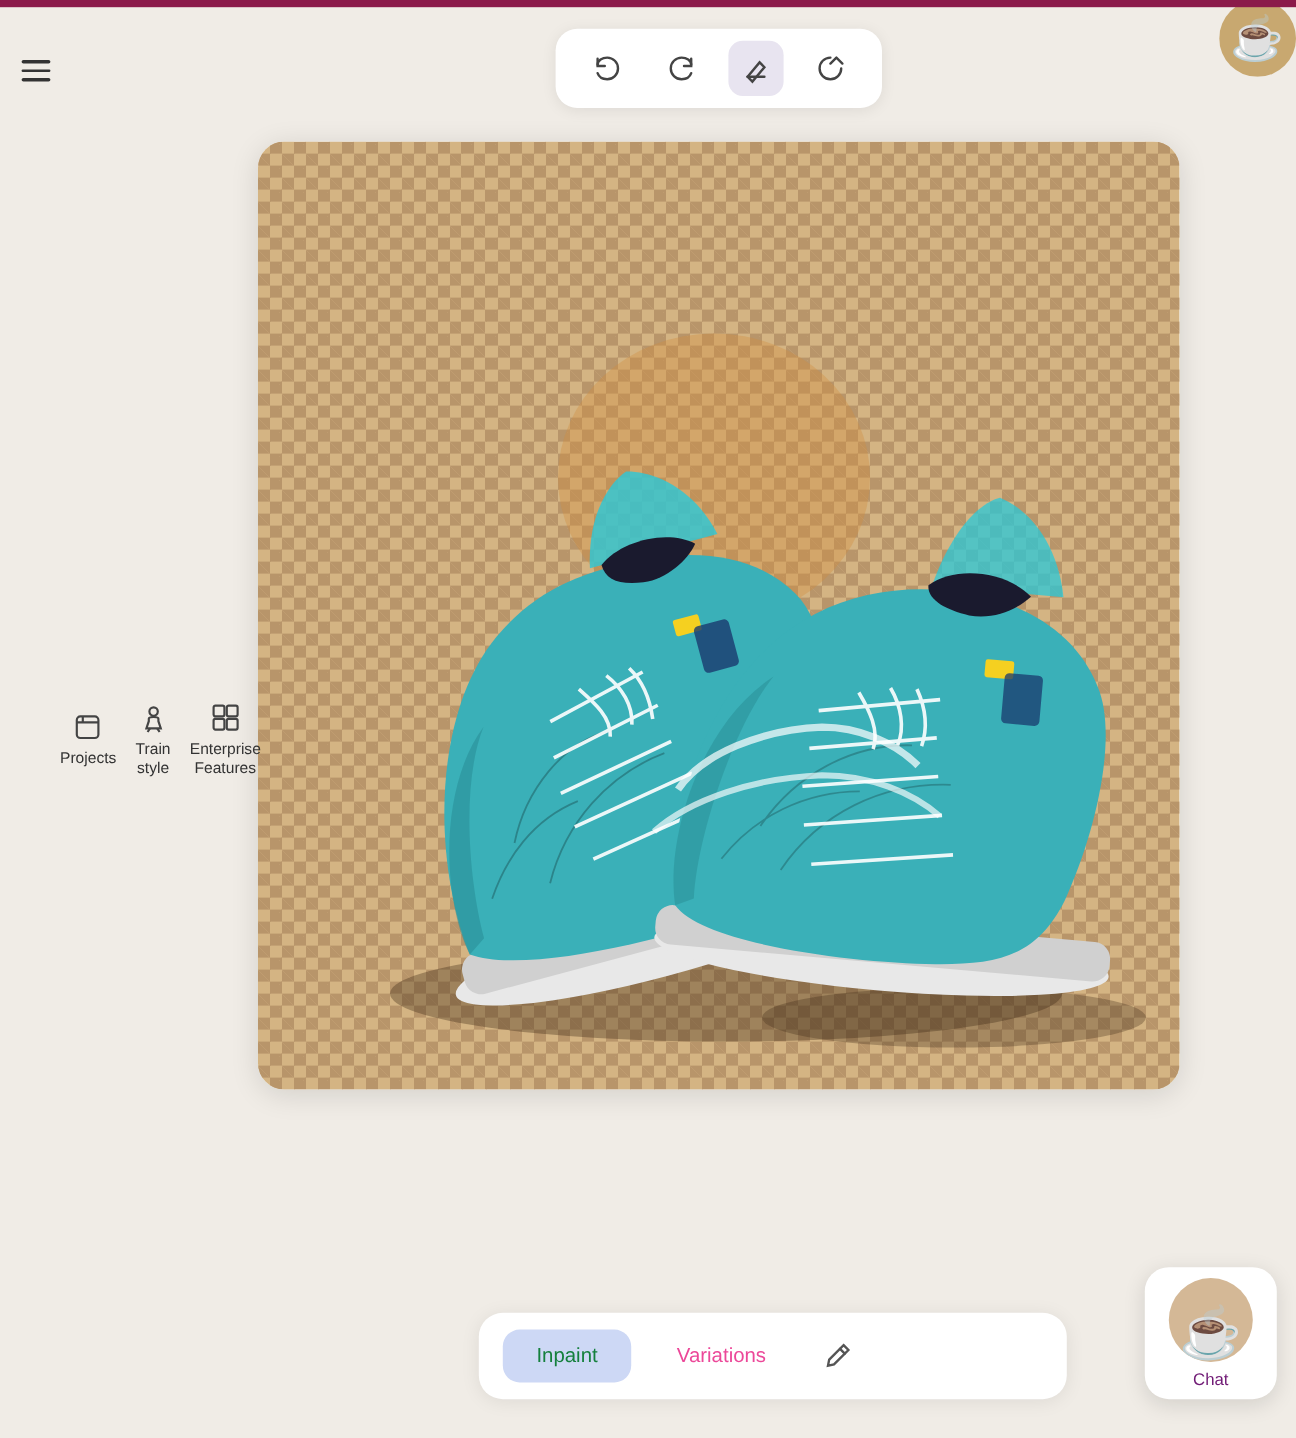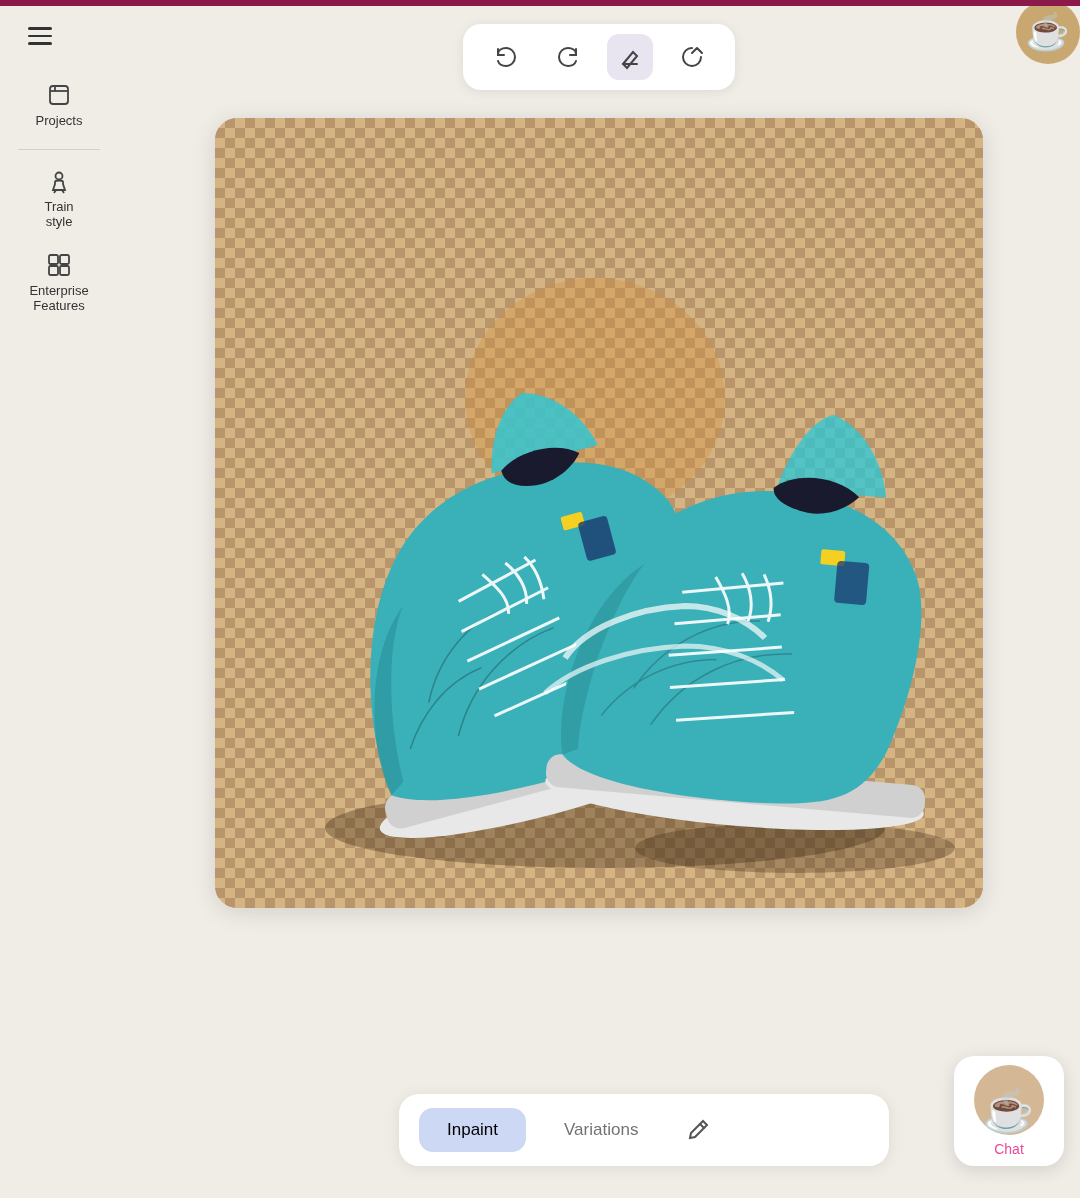--- a/index.html
+++ b/index.html
@@ -24,23 +24,23 @@
       background: #8b1a4a;
       z-index: 100;
     }
 
     
     .sidebar {
       width: 118px;
       height: 100%;
       background: #f0ece6;
       display: flex;
-      flex-direction: column;
-      align-items: center;
-      padding-top: 14px;
+      flex-direction: row;
+      align-items: center;
+      padding-top: 37px;
       gap: 0;
       border-right: none;
       flex-shrink: 0;
       position: relative;
       z-index: 10;
     }
 
     .sidebar-hamburger {
       width: 44px;
       height: 44px;
@@ -191,26 +191,26 @@
     }
 
     .tab-btn {
       padding: 12px 28px;
       border-radius: 14px;
       font-size: 17px;
       font-weight: 500;
       cursor: pointer;
       border: none;
       background: transparent;
-      color: #737373;
+      color: #ec4899;
     }
 
     .tab-btn.active {
       background: #cdd8f5;
-      color: #000000;
+      color: #15803d;
     }
 
     .tab-icon-btn {
       width: 44px;
       height: 44px;
       display: flex;
       align-items: center;
       justify-content: center;
       font-size: 22px;
       cursor: pointer;
@@ -244,21 +244,21 @@
       border-radius: 50%;
       background: #d4b896;
       overflow: hidden;
       display: flex;
       align-items: flex-end;
       justify-content: center;
     }
 
     .chat-label {
       font-size: 14px;
-      color: #ec4899;
+      color: #701a75;
       font-weight: 500;
     }
 
     
     .top-avatar {
       position: absolute;
       top: 0;
       right: 0;
       width: 64px;
       height: 64px;

